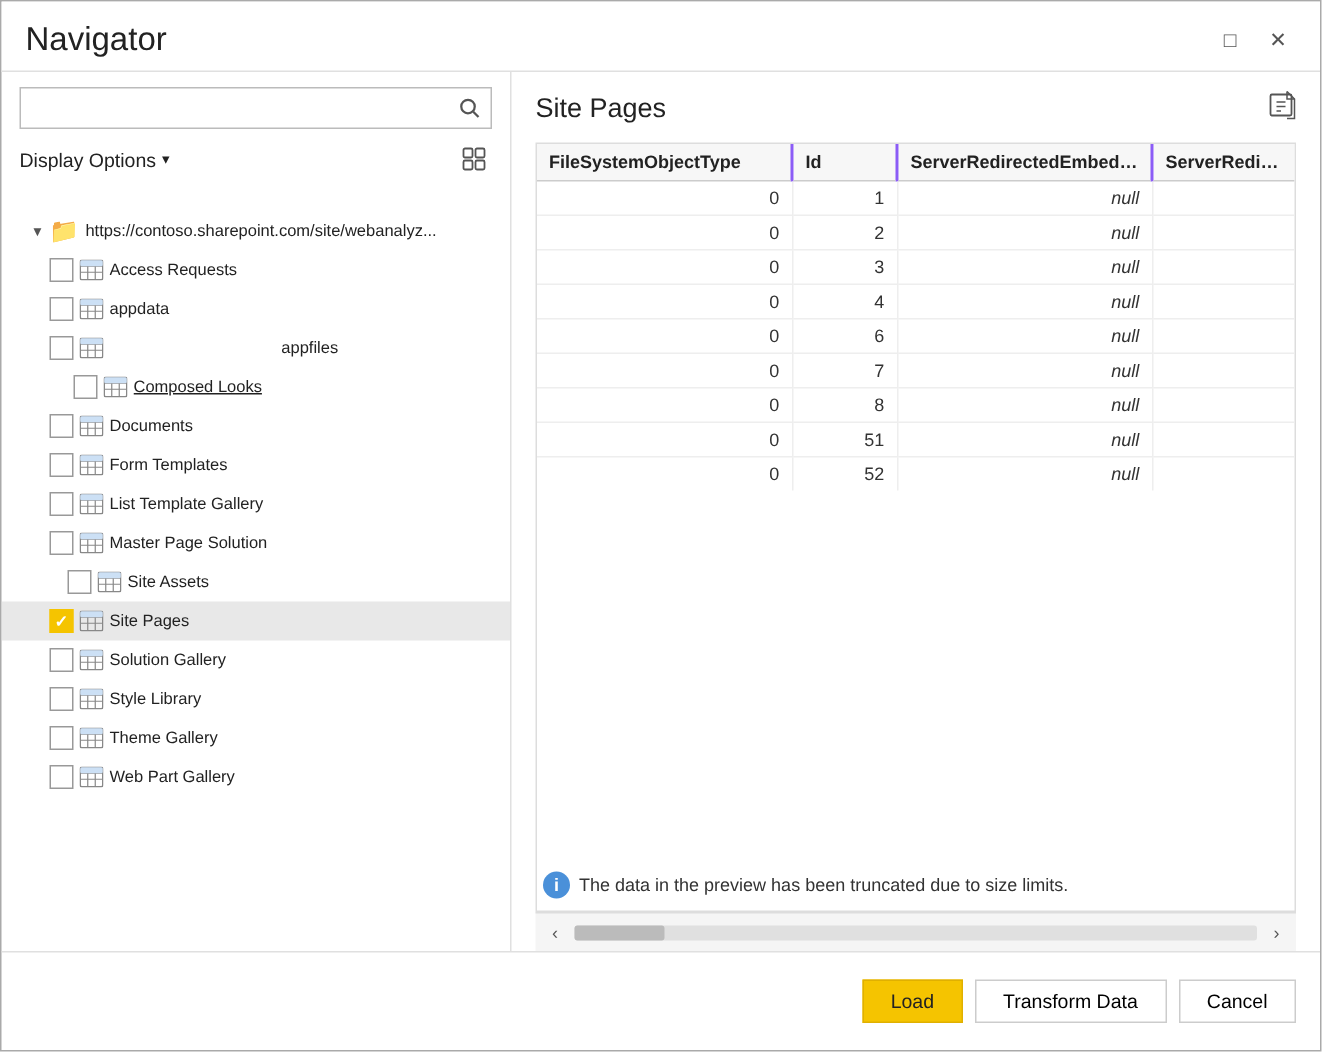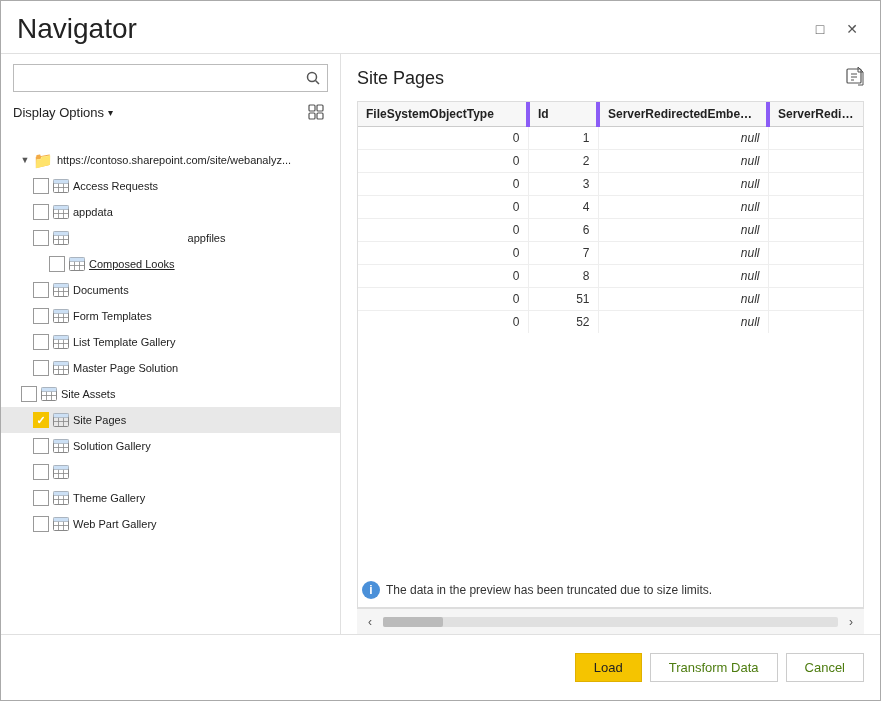--- a/index.html
+++ b/index.html
@@ -17,21 +17,21 @@
     }
     .title-bar {
       display: flex;
       align-items: center;
       justify-content: space-between;
       padding: 12px 16px 8px 16px;
       border-bottom: 1px solid #e0e0e0;
       background: #fff;
     }
     .title-bar h1 {
-      font-size: 28px;
+      font-size: 22px;
       font-weight: 300;
       color: #222;
     }
     .title-bar-controls {
       display: flex;
       gap: 8px;
     }
     .title-bar-controls button {
       background: none;
       border: none;
@@ -214,21 +214,21 @@
     }
     .data-table {
       width: 100%;
       border-collapse: collapse;
       font-size: 12px;
       table-layout: fixed;
     }
     .data-table th {
       background: #f7f7f7;
       border-bottom: 1px solid #ccc;
-      border-right: 4px solid #8b5cf6;
+      border-right: 2px solid #8b5cf6;
       padding: 5px 8px;
       text-align: left;
       font-weight: 600;
       font-size: 12px;
       white-space: nowrap;
       overflow: hidden;
       text-overflow: ellipsis;
     }
     .data-table th:last-child { border-right: none; }
     .data-table td {
@@ -317,21 +317,21 @@
       padding: 18px 16px;
       border-top: 1px solid #e0e0e0;
       gap: 8px;
     }
     .btn {
       padding: 6px 18px;
       font-size: 13px;
       border: 1px solid #ccc;
       cursor: pointer;
       background: #fff;
-      color: #4d7c0f;
+      color: #000000;
     }
     .btn-primary {
       background: #f5c400;
       border-color: #e0b000;
       color: #222;
       font-weight: 500;
     }
   </style>
 </head>
 <body>
@@ -472,21 +472,21 @@
             <svg width="16" height="14" viewBox="0 0 16 14" style="margin-right: 4px; flex-shrink: 0;">
       <rect x="0.5" y="0.5" width="15" height="13" rx="1" fill="none" stroke="#888" stroke-width="1"></rect>
       <line x1="0.5" y1="4.5" x2="15.5" y2="4.5" stroke="#888" stroke-width="0.8"></line>
       <line x1="0.5" y1="8.5" x2="15.5" y2="8.5" stroke="#888" stroke-width="0.8"></line>
       <line x1="5.5" y1="0.5" x2="5.5" y2="13.5" stroke="#888" stroke-width="0.8"></line>
       <line x1="10.5" y1="0.5" x2="10.5" y2="13.5" stroke="#888" stroke-width="0.8"></line>
       <rect x="0.5" y="0.5" width="15" height="4" fill="#cce0f5" rx="1"></rect>
     </svg>
             <span class="label">Master Page Solution</span>
           </div>
-          <div class="tree-item" style="padding-left: 20px; align-items: center;">
+          <div class="tree-item" style="padding-left: 44px; align-items: center;">
             <div class="checkbox"></div>
             <svg width="16" height="14" viewBox="0 0 16 14" style="margin-right: 4px; flex-shrink: 0;">
       <rect x="0.5" y="0.5" width="15" height="13" rx="1" fill="none" stroke="#888" stroke-width="1"></rect>
       <line x1="0.5" y1="4.5" x2="15.5" y2="4.5" stroke="#888" stroke-width="0.8"></line>
       <line x1="0.5" y1="8.5" x2="15.5" y2="8.5" stroke="#888" stroke-width="0.8"></line>
       <line x1="5.5" y1="0.5" x2="5.5" y2="13.5" stroke="#888" stroke-width="0.8"></line>
       <line x1="10.5" y1="0.5" x2="10.5" y2="13.5" stroke="#888" stroke-width="0.8"></line>
       <rect x="0.5" y="0.5" width="15" height="4" fill="#cce0f5" rx="1"></rect>
     </svg>
             <span class="label">Site Assets</span>
@@ -518,20 +518,21 @@
           <div class="tree-item" style="padding-left: 32px;">
             <div class="checkbox"></div>
             <svg width="16" height="14" viewBox="0 0 16 14" style="margin-right: 4px; flex-shrink: 0;">
       <rect x="0.5" y="0.5" width="15" height="13" rx="1" fill="none" stroke="#888" stroke-width="1"></rect>
       <line x1="0.5" y1="4.5" x2="15.5" y2="4.5" stroke="#888" stroke-width="0.8"></line>
       <line x1="0.5" y1="8.5" x2="15.5" y2="8.5" stroke="#888" stroke-width="0.8"></line>
       <line x1="5.5" y1="0.5" x2="5.5" y2="13.5" stroke="#888" stroke-width="0.8"></line>
       <line x1="10.5" y1="0.5" x2="10.5" y2="13.5" stroke="#888" stroke-width="0.8"></line>
       <rect x="0.5" y="0.5" width="15" height="4" fill="#cce0f5" rx="1"></rect>
     </svg>
+            <span class="label">Style Library</span>
           </div>
           <div class="tree-item" style="padding-left: 32px;">
             <div class="checkbox"></div>
             <svg width="16" height="14" viewBox="0 0 16 14" style="margin-right: 4px; flex-shrink: 0;">
       <rect x="0.5" y="0.5" width="15" height="13" rx="1" fill="none" stroke="#888" stroke-width="1"></rect>
       <line x1="0.5" y1="4.5" x2="15.5" y2="4.5" stroke="#888" stroke-width="0.8"></line>
       <line x1="0.5" y1="8.5" x2="15.5" y2="8.5" stroke="#888" stroke-width="0.8"></line>
       <line x1="5.5" y1="0.5" x2="5.5" y2="13.5" stroke="#888" stroke-width="0.8"></line>
       <line x1="10.5" y1="0.5" x2="10.5" y2="13.5" stroke="#888" stroke-width="0.8"></line>
       <rect x="0.5" y="0.5" width="15" height="4" fill="#cce0f5" rx="1"></rect>

